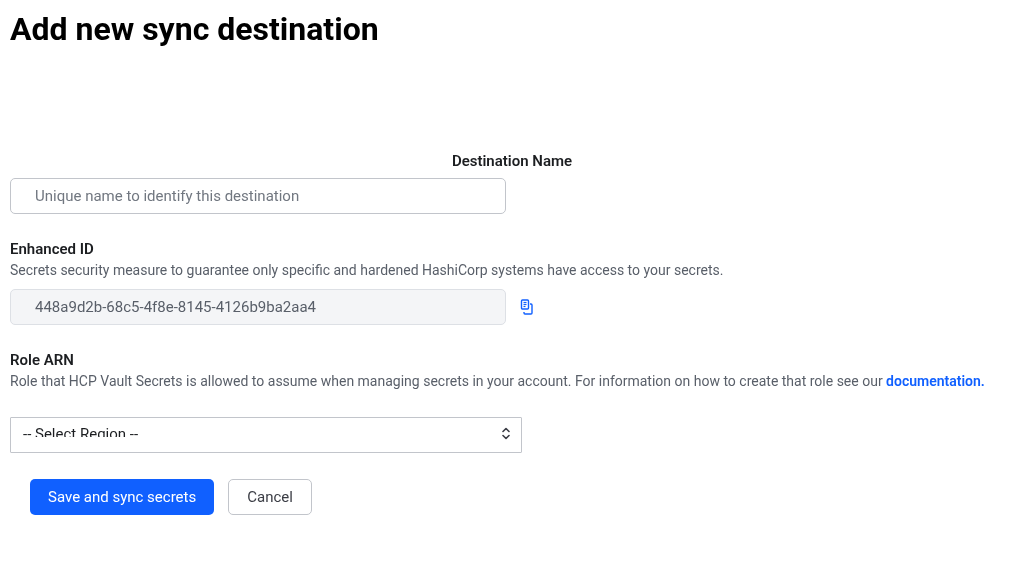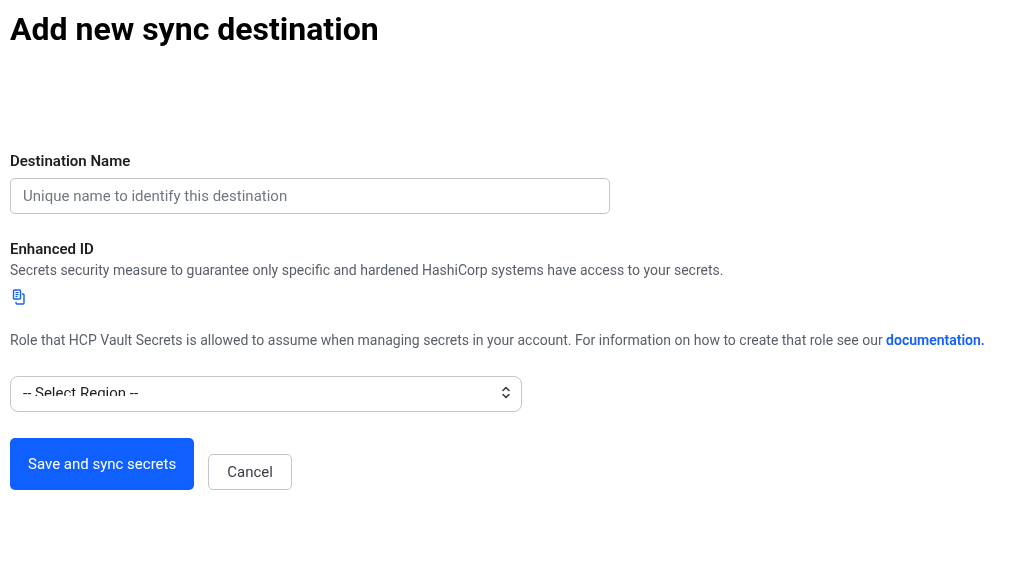--- a/index.html
+++ b/index.html
@@ -36,25 +36,26 @@
       margin-bottom: 8px;
       line-height: 1.4;
     }
     .field-help a {
       color: #1060ff;
       font-weight: 600;
       text-decoration: none;
     }
     .field-label-only {
       margin-bottom: 8px;
+      text-align: center;
     }
     input[type="text"] {
-      width: 600px;
+      width: 496px;
       height: 36px;
-      padding: 7px 12px;
+      padding: 7px 24px;
       font-size: 15px;
       border: 1px solid #c2c5cb;
       border-radius: 5px;
       color: #1c1e21;
       background: #fff;
       font-family: inherit;
     }
     input[type="text"]::placeholder {
       color: #717780;
     }
@@ -79,21 +80,21 @@
     .select-wrapper {
       position: relative;
       width: 512px;
     }
     select {
       width: 100%;
       height: 36px;
       padding: 7px 34px 15px 12px;
       font-size: 15px;
       border: 1px solid #c2c5cb;
-      border-radius: 8px;
+      border-radius: 1px;
       background: #fff;
       appearance: none;
       -webkit-appearance: none;
       -moz-appearance: none;
       font-family: inherit;
       color: #1c1e21;
       cursor: pointer;
     }
     .select-arrow {
       position: absolute;
@@ -110,61 +111,63 @@
     .btn-primary {
       background: #1060ff;
       color: #fff;
       border: none;
       padding: 9px 18px;
       font-size: 15px;
       font-weight: 400;
       border-radius: 5px;
       cursor: pointer;
       font-family: inherit;
+      margin-left: 20px;
     }
     .btn-secondary {
       background: #fff;
       color: #3b3d45;
       border: 1px solid #c2c5cb;
       padding: 8px 18px;
       font-size: 15px;
       font-weight: 400;
       border-radius: 5px;
       cursor: pointer;
       font-family: inherit;
-      margin-top: 16px;
     }
   </style>
 </head>
 <body>
 
 <h1>Add new sync destination</h1>
 
 <div class="field-group">
   <label class="field-label field-label-only">Destination Name</label>
   <input type="text" placeholder="Unique name to identify this destination" style="">
 </div>
 
 <div class="field-group">
   <label class="field-label">Enhanced ID</label>
   <p class="field-help">Secrets security measure to guarantee only specific and hardened HashiCorp systems have access to your secrets.</p>
   <div class="input-row">
+    <input type="text" readonly="" value="448a9d2b-68c5-4f8e-8145-4126b9ba2aa4" style="">
     <span class="copy-icon">
       <svg width="16" height="16" viewBox="0 0 16 16" fill="none">
         <rect x="3.5" y="1" width="7" height="9" rx="1" stroke="#1060ff" stroke-width="1.4" fill="none"></rect>
         <path d="M12 5 H13 a1 1 0 0 1 1 1 V14 a1 1 0 0 1 -1 1 H7 a1 1 0 0 1 -1 -1 V13" stroke="#1060ff" stroke-width="1.4" fill="none"></path>
         <line x1="5.5" y1="3.5" x2="8.5" y2="3.5" stroke="#1060ff" stroke-width="1.2"></line>
         <line x1="5.5" y1="5.5" x2="8.5" y2="5.5" stroke="#1060ff" stroke-width="1.2"></line>
         <line x1="5.5" y1="7.5" x2="7.5" y2="7.5" stroke="#1060ff" stroke-width="1.2"></line>
       </svg>
     </span>
   </div>
 </div>
 
 <div class="field-group">
+  <label class="field-label">Role ARN</label>
   <p class="field-help">
     <span>Role that HCP Vault Secrets is allowed to assume when managing secrets in your account. For information on how to create that role see our </span><a href="#">documentation.</a>
   </p>
 </div>
 
 <div class="field-group">
   <div class="select-wrapper">
     <select>
       <option>-- Select Region --</option>
     </select>

